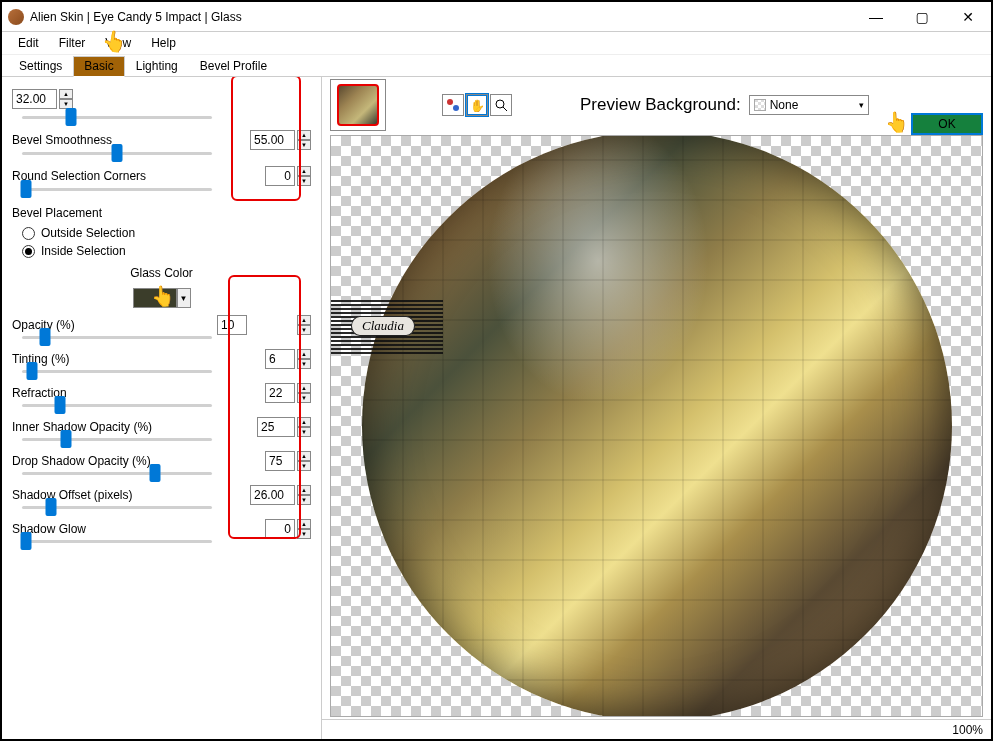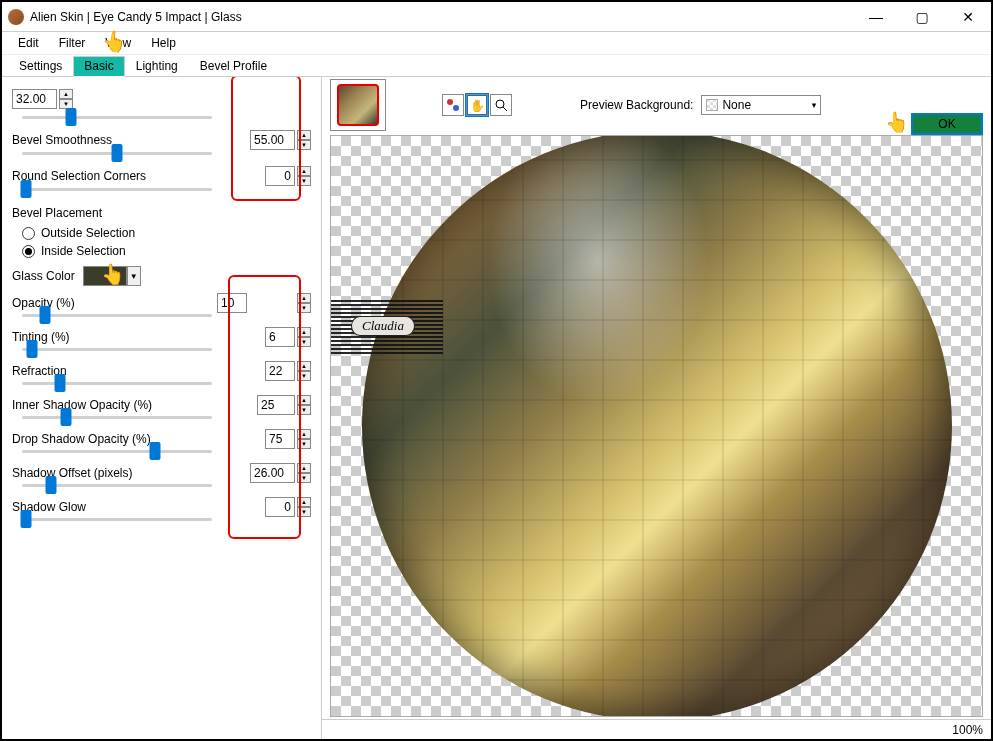--- a/index.html
+++ b/index.html
@@ -9,21 +9,21 @@
 .titlebar-left { display: flex; align-items: center; gap: 6px; }
 .app-icon { width: 16px; height: 16px; background: linear-gradient(135deg, #b86f3a, #8a4b1d); border-radius: 50%; }
 .title-text { font-size: 12px; }
 .win-controls { display: flex; }
 .win-btn { width: 46px; height: 28px; display: flex; align-items: center; justify-content: center; font-size: 14px; cursor: pointer; }
 .menubar { display: flex; gap: 4px; padding: 2px 8px; border-bottom: 1px solid #eee; font-size: 12px; position: relative; }
 .menu-item { padding: 2px 8px; cursor: pointer; }
 .pointer-cursor { position: absolute; left: 100px; top: -2px; font-size: 20px; pointer-events: none; transform: rotate(10deg); }
 .tabs { display: flex; border-bottom: 1px solid #ccc; padding-left: 6px; height: 22px; }
 .tab { padding: 2px 10px; border: 1px solid transparent; cursor: pointer; font-size: 12px; position: relative; top: 1px; }
-.tab.active { border: 1px solid #ccc; border-bottom: 1px solid #fff; background: #14b8a6; }
+.tab.active { border: 1px solid #ccc; border-bottom: 1px solid #fff; background: #a16207; }
 .content { display: flex; flex: 1; overflow: hidden; }
 .left-panel { width: 320px; padding: 4px 10px 4px 10px; border-right: 1px solid #ccc; position: relative; overflow: hidden; }
 .param-row { display: flex; align-items: center; height: 35px; }
 .param-label { flex: 1; font-size: 12px; }
 .param-input { width: 45px; height: 20px; border: 1px solid #888; font-size: 12px; padding: 1px 3px; text-align: left; background: #fff; }
 .spinner { width: 14px; height: 20px; display: flex; flex-direction: column; margin-left: 2px; }
 .spinner-btn { width: 14px; height: 10px; border: 1px solid #888; background: #efefef; display: flex; align-items: center; justify-content: center; font-size: 6px; cursor: pointer; }
 .slider-track { position: absolute; left: 10px; height: 3px; width: 190px; background: #d0d0d0; border-radius: 2px; }
 .slider-thumb { position: absolute; width: 11px; height: 18px; background: #0078d7; border-radius: 2px; transform: translateX(-50%); top: -8px; }
 .section-title { font-size: 12px; margin-top: 6px; margin-bottom: 4px; }
@@ -34,21 +34,21 @@
 .color-swatch { width: 44px; height: 20px; border: 1px solid #888; background: #3b3d2a; position: relative; }
 .color-swatch-btn { width: 14px; height: 20px; border: 1px solid #888; background: #efefef; display:flex; align-items:center; justify-content:center; font-size:8px; cursor:pointer; }
 .highlight-box { position: absolute; border: 2px solid #e70000; border-radius: 6px; pointer-events: none; }
 .right-panel { flex: 1; display: flex; flex-direction: column; position: relative; }
 .right-top { height: 56px; display: flex; align-items: center; padding: 4px 8px; gap: 8px; }
 .thumb-box { width: 56px; height: 52px; border: 1px solid #888; background: #fff; display:flex; align-items:center; justify-content:center; }
 .thumb-inner { width: 42px; height: 42px; border: 2px solid #e70000; border-radius: 4px; background: linear-gradient(135deg, #5b4a30, #9c8352, #c4b77a, #3b3b2e); }
 .tool-btns { display: flex; gap: 2px; }
 .tool-btn { width: 22px; height: 22px; border: 1px solid #888; background: #fff; display: flex; align-items: center; justify-content: center; cursor: pointer; }
 .tool-btn.sel { outline: 1px solid #0078d7; box-shadow: 0 0 0 1px #0078d7 inset; }
-.pv-bg-label { margin-left: 60px; font-size: 12px; }
+.pv-bg-label { margin-left: 60px; font-size: 17px; }
 .pv-select { width: 120px; height: 20px; border: 1px solid #888; background: #fff; display: flex; align-items: center; padding: 0 4px; cursor: pointer; justify-content: space-between; }
 .pv-sel-icon { width:12px; height:12px; border:1px solid #aaa; background: repeating-conic-gradient(#ddd 0 25%, #fff 0 50%) 0/6px 6px; margin-right:4px;}
 .ok-cancel { position: absolute; right: 8px; top: 36px; display: flex; flex-direction: column; gap: 3px; align-items: flex-end; }
 .btn { width: 72px; height: 22px; border: 1px solid #888; background: #efefef; display: flex; align-items: center; justify-content: center; cursor: pointer; font-size: 12px; }
 .btn.primary { border: 2px solid #0078d7; background:#15803d; }
 .preview-area { flex: 1; margin: 2px 8px 2px 8px; border: 1px solid #aaa; position: relative; overflow: hidden;
   background-image: repeating-conic-gradient(#ccc 0 25%, #fff 0 50%);
   background-size: 20px 20px; }
 .glass-sphere { position: absolute; left: 50%; top: 50%; width: 590px; height: 590px; transform: translate(-50%, -50%); border-radius: 50%;
   background:
@@ -148,21 +148,21 @@
       <div class="section-title">Bevel Placement</div>
       <div class="radio-row">
         <span class="radio"></span>
         <span>Outside Selection</span>
       </div>
       <div class="radio-row">
         <span class="radio checked"></span>
         <span>Inside Selection</span>
       </div>
 
-      <div class="color-row" style="">
+      <div class="color-row" style="flex-direction:column;">
         <span>Glass Color</span>
         <div style="display:flex; position:relative;">
           <div class="color-swatch"></div>
           <div class="color-swatch-btn">▼</div>
           <div class="little-hand" style="left:18px; top:-4px;">👆</div>
         </div>
       </div>
 
       <div class="param-row" style="height:22px;gap:48px;">
         <div class="param-label">Opacity (%)</div>

